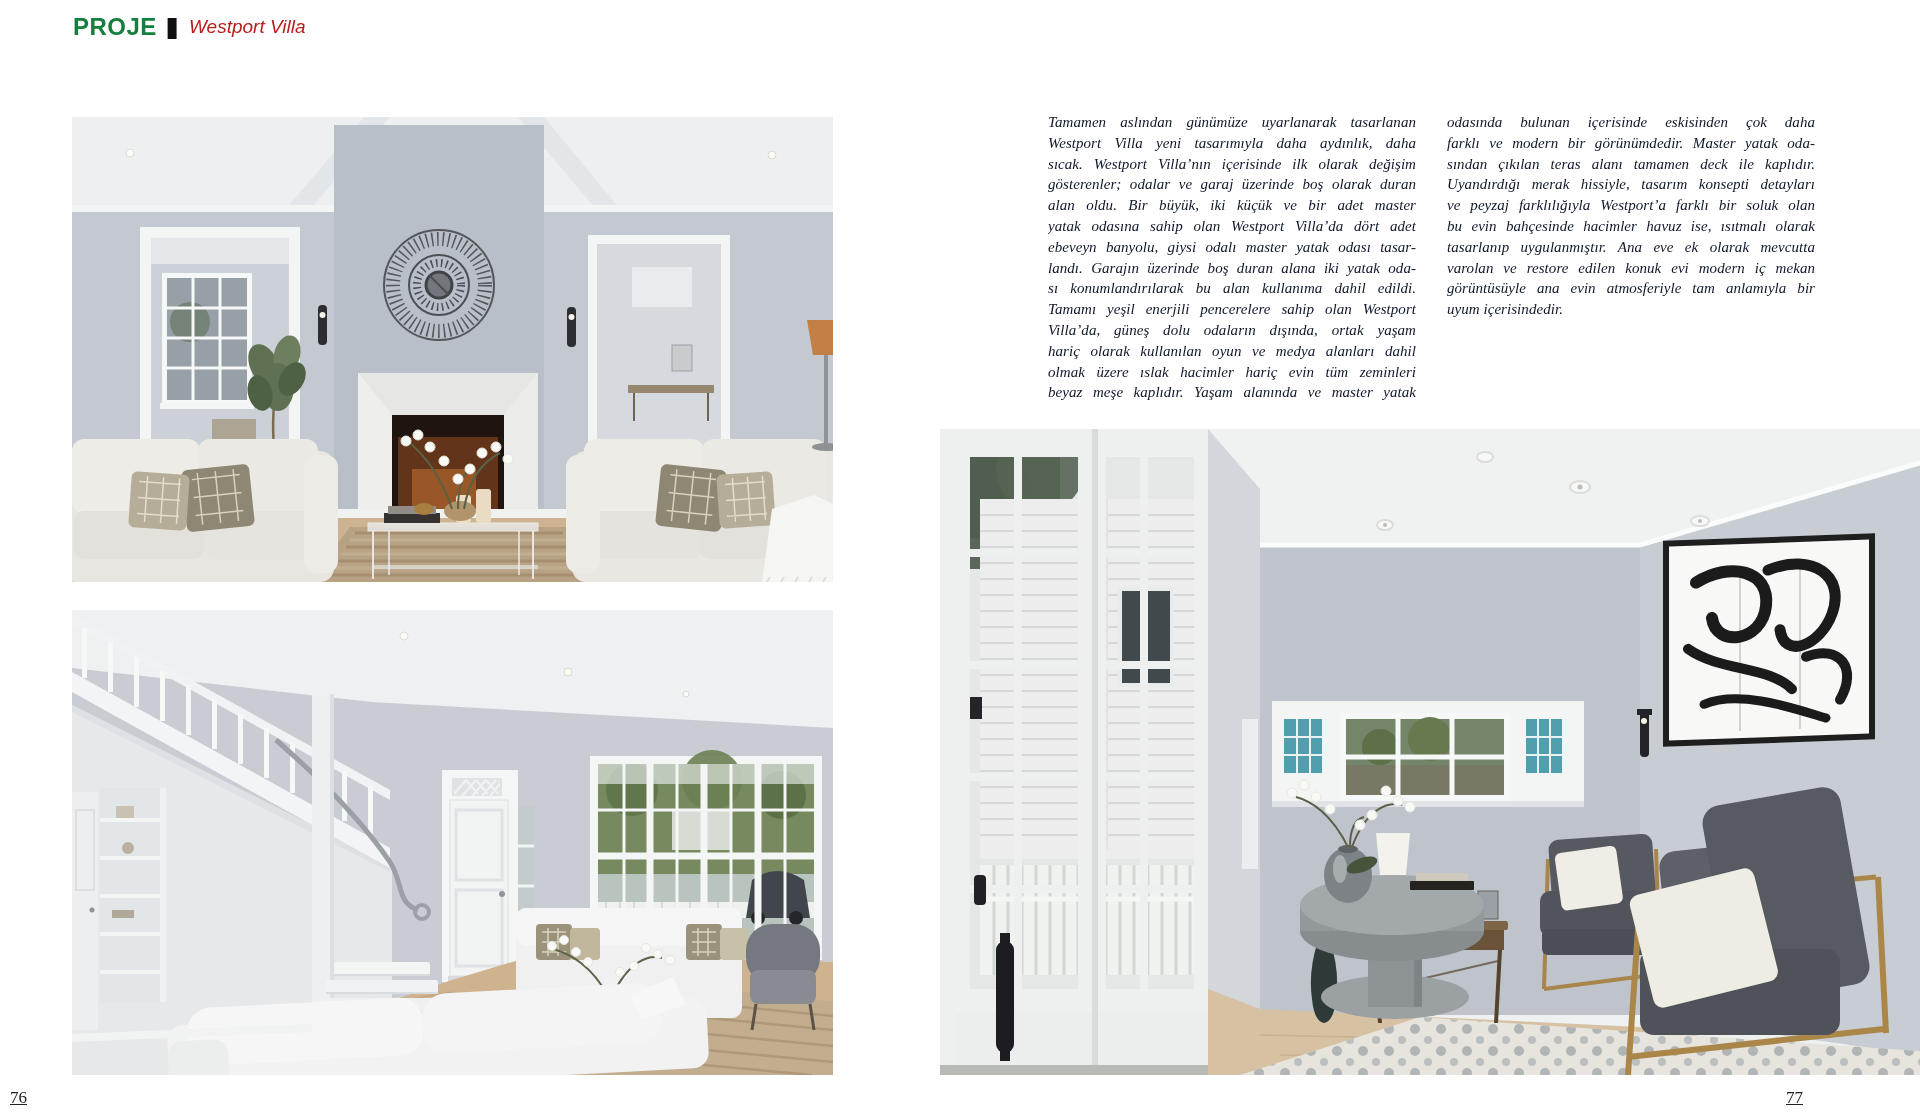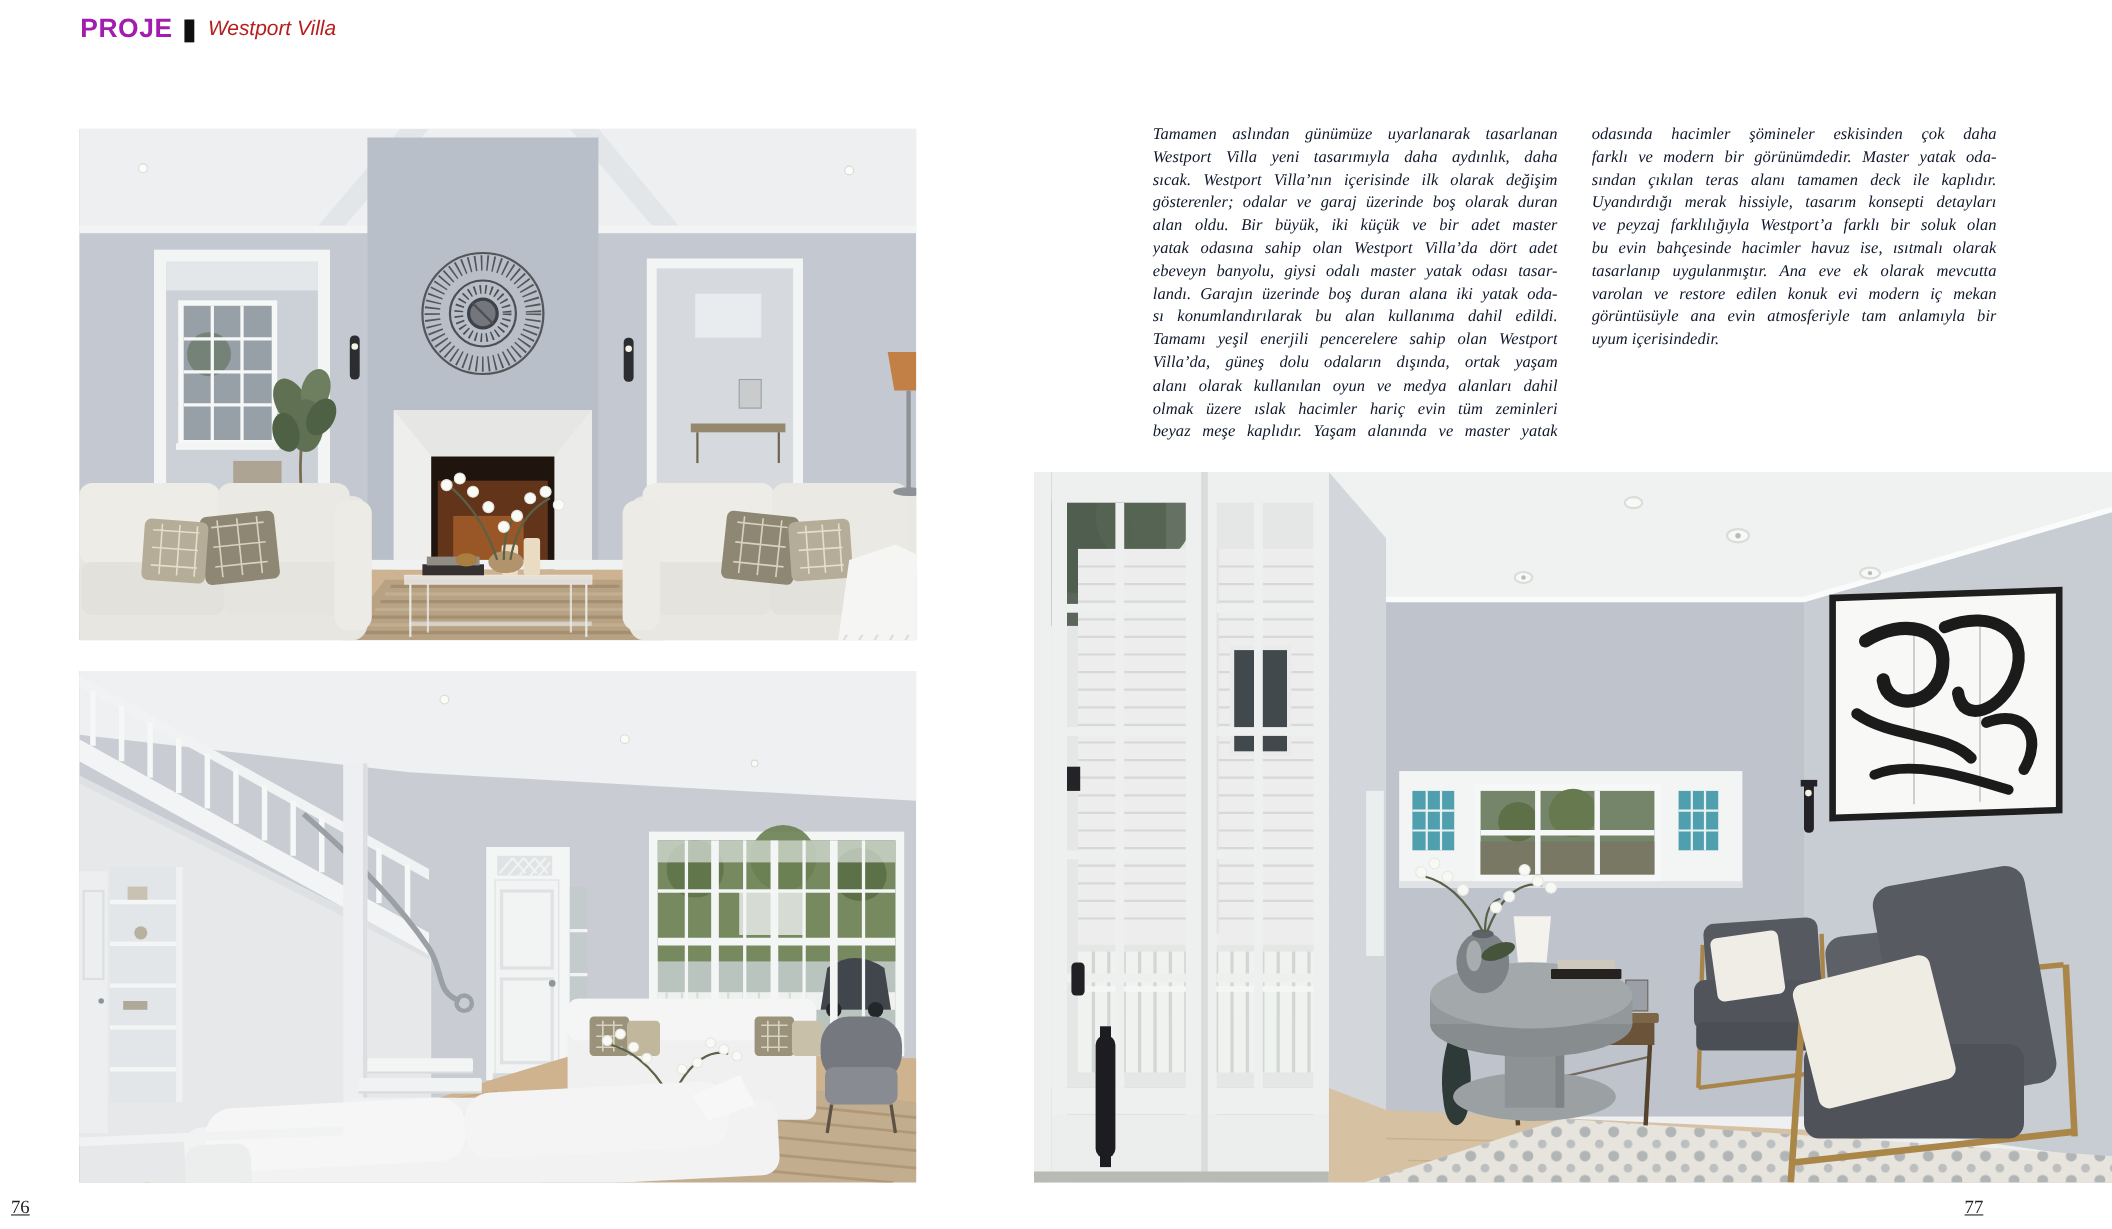--- a/index.html
+++ b/index.html
@@ -2,21 +2,21 @@
 <html><head>
 <meta charset="utf-8">
 <style>
   html,body{margin:0;padding:0;background:#ffffff;}
   body{width:1920px;height:1117px;position:relative;overflow:hidden;
        font-family:"Liberation Serif",serif;-webkit-font-smoothing:antialiased;}
 
   
   .header{position:absolute;left:73px;top:14px;display:flex;align-items:flex-end;}
   .masthead{font-family:"Liberation Sans",sans-serif;font-weight:700;font-size:24px;
-            line-height:26px;letter-spacing:.5px;color:#a21caf;}
+            line-height:26px;letter-spacing:.5px;color:#15803d;}
   .sep{font-family:"Liberation Sans",sans-serif;font-weight:700;font-size:22px;line-height:26px;
        color:#101010;display:inline-block;transform:scaleX(3.2);margin:0 14px 0 12px;}
   .subtitle{font-family:"Liberation Sans",sans-serif;font-style:italic;font-size:19px;
             line-height:24px;color:#b91c1c;margin-bottom:1px;}
 
   
   .photo{position:absolute;margin:0;padding:0;}
   .photo svg{display:block;width:100%;height:100%;}
   .photo1{left:72px;top:117px;width:761px;height:465px;}
   .photo2{left:72px;top:610px;width:761px;height:465px;}
@@ -536,28 +536,28 @@
     <div class="bodyline">Westport Villa yeni tasarımıyla daha aydınlık, daha</div>
     <div class="bodyline">sıcak. Westport Villa’nın içerisinde ilk olarak değişim</div>
     <div class="bodyline">gösterenler; odalar ve garaj üzerinde boş olarak duran</div>
     <div class="bodyline">alan oldu. Bir büyük, iki küçük ve bir adet master</div>
     <div class="bodyline">yatak odasına sahip olan Westport Villa’da dört adet</div>
     <div class="bodyline">ebeveyn banyolu, giysi odalı master yatak odası tasar-</div>
     <div class="bodyline">landı. Garajın üzerinde boş duran alana iki yatak oda-</div>
     <div class="bodyline">sı konumlandırılarak bu alan kullanıma dahil edildi.</div>
     <div class="bodyline">Tamamı yeşil enerjili pencerelere sahip olan Westport</div>
     <div class="bodyline">Villa’da, güneş dolu odaların dışında, ortak yaşam</div>
-    <div class="bodyline">alanı olarak kullanılan oyun ve medya alanları dahil</div>
+    <div class="bodyline">hariç olarak kullanılan oyun ve medya alanları dahil</div>
     <div class="bodyline">olmak üzere ıslak hacimler hariç evin tüm zeminleri</div>
     <div class="bodyline">beyaz meşe kaplıdır. Yaşam alanında ve master yatak</div>
   </div>
 
 <div class="col col2">
   <div class="para">
-      <div class="bodyline">odasında hacimler şömineler eskisinden çok daha</div>
+      <div class="bodyline">odasında bulunan içerisinde eskisinden çok daha</div>
       <div class="bodyline">farklı ve modern bir görünümdedir. Master yatak oda-</div>
       <div class="bodyline">sından çıkılan teras alanı tamamen deck ile kaplıdır.</div>
       <div class="bodyline">Uyandırdığı merak hissiyle, tasarım konsepti detayları</div>
       <div class="bodyline">ve peyzaj farklılığıyla Westport’a farklı bir soluk olan</div>
       <div class="bodyline">bu evin bahçesinde hacimler havuz ise, ısıtmalı olarak</div>
       <div class="bodyline">tasarlanıp uygulanmıştır. Ana eve ek olarak mevcutta</div>
       <div class="bodyline">varolan ve restore edilen konuk evi modern iç mekan</div>
       <div class="bodyline">görüntüsüyle ana evin atmosferiyle tam anlamıyla bir</div>
       <div class="bodyline last">uyum içerisindedir.</div>
     </div>

